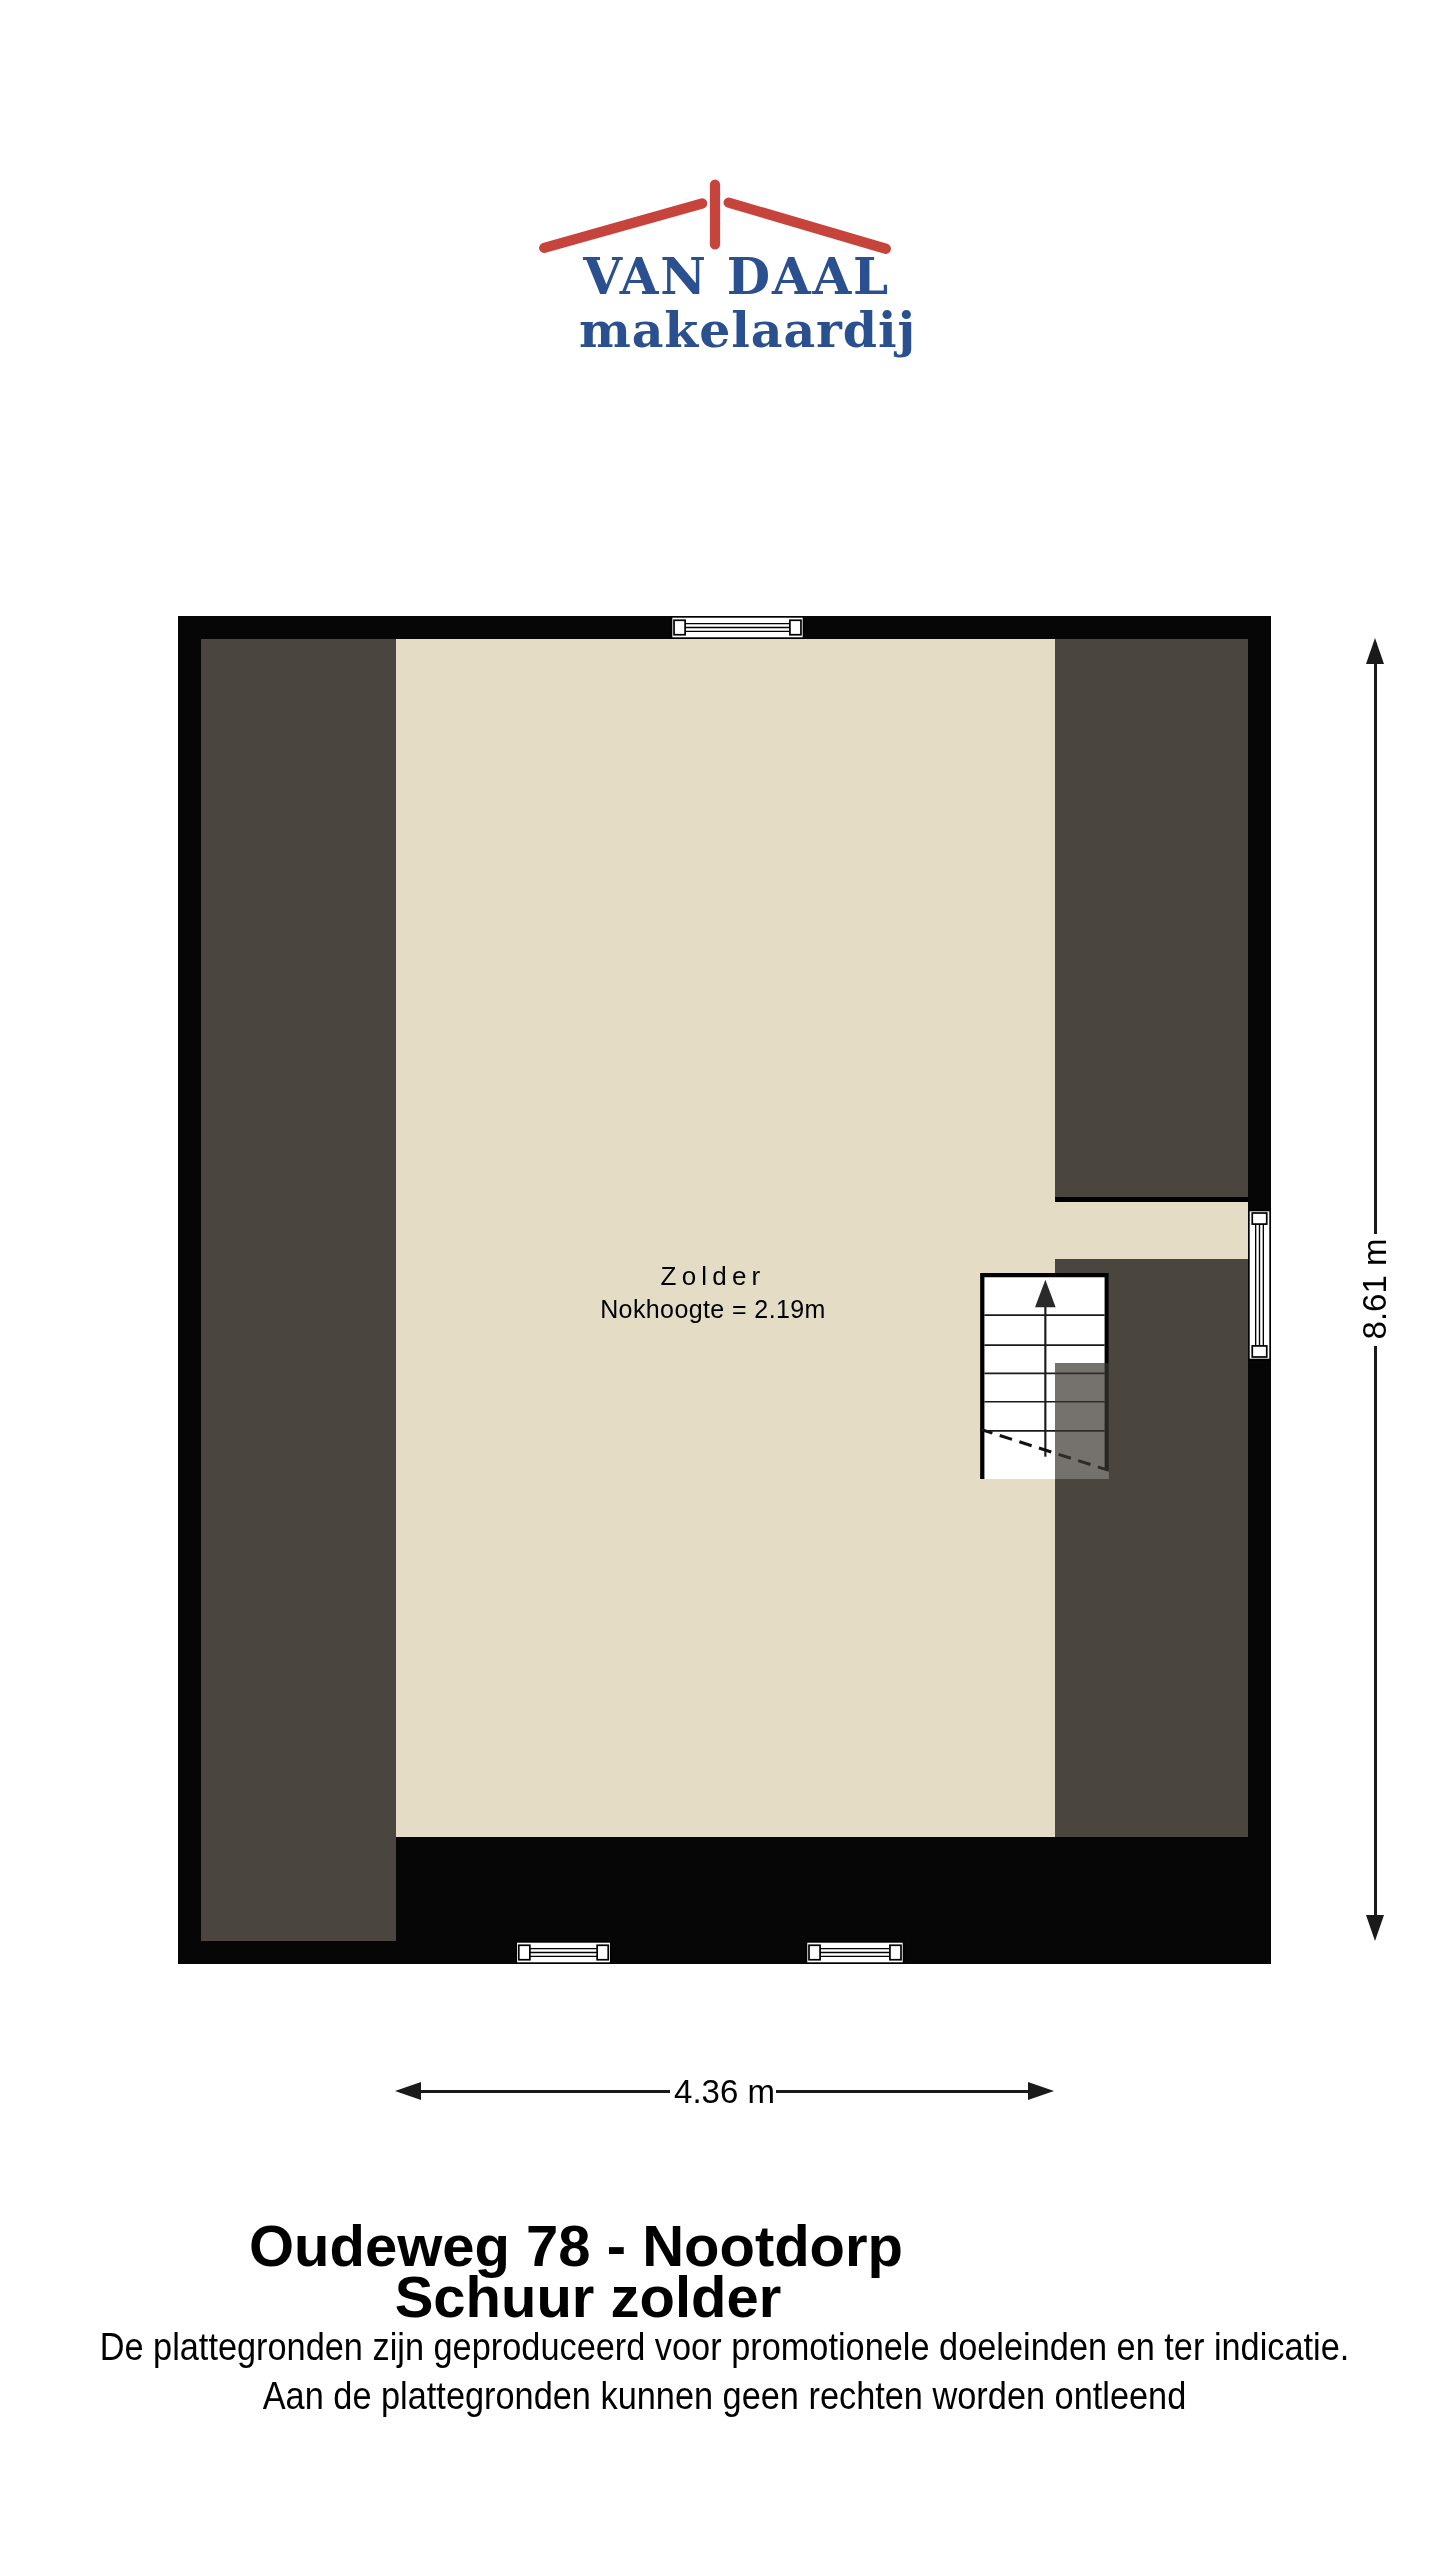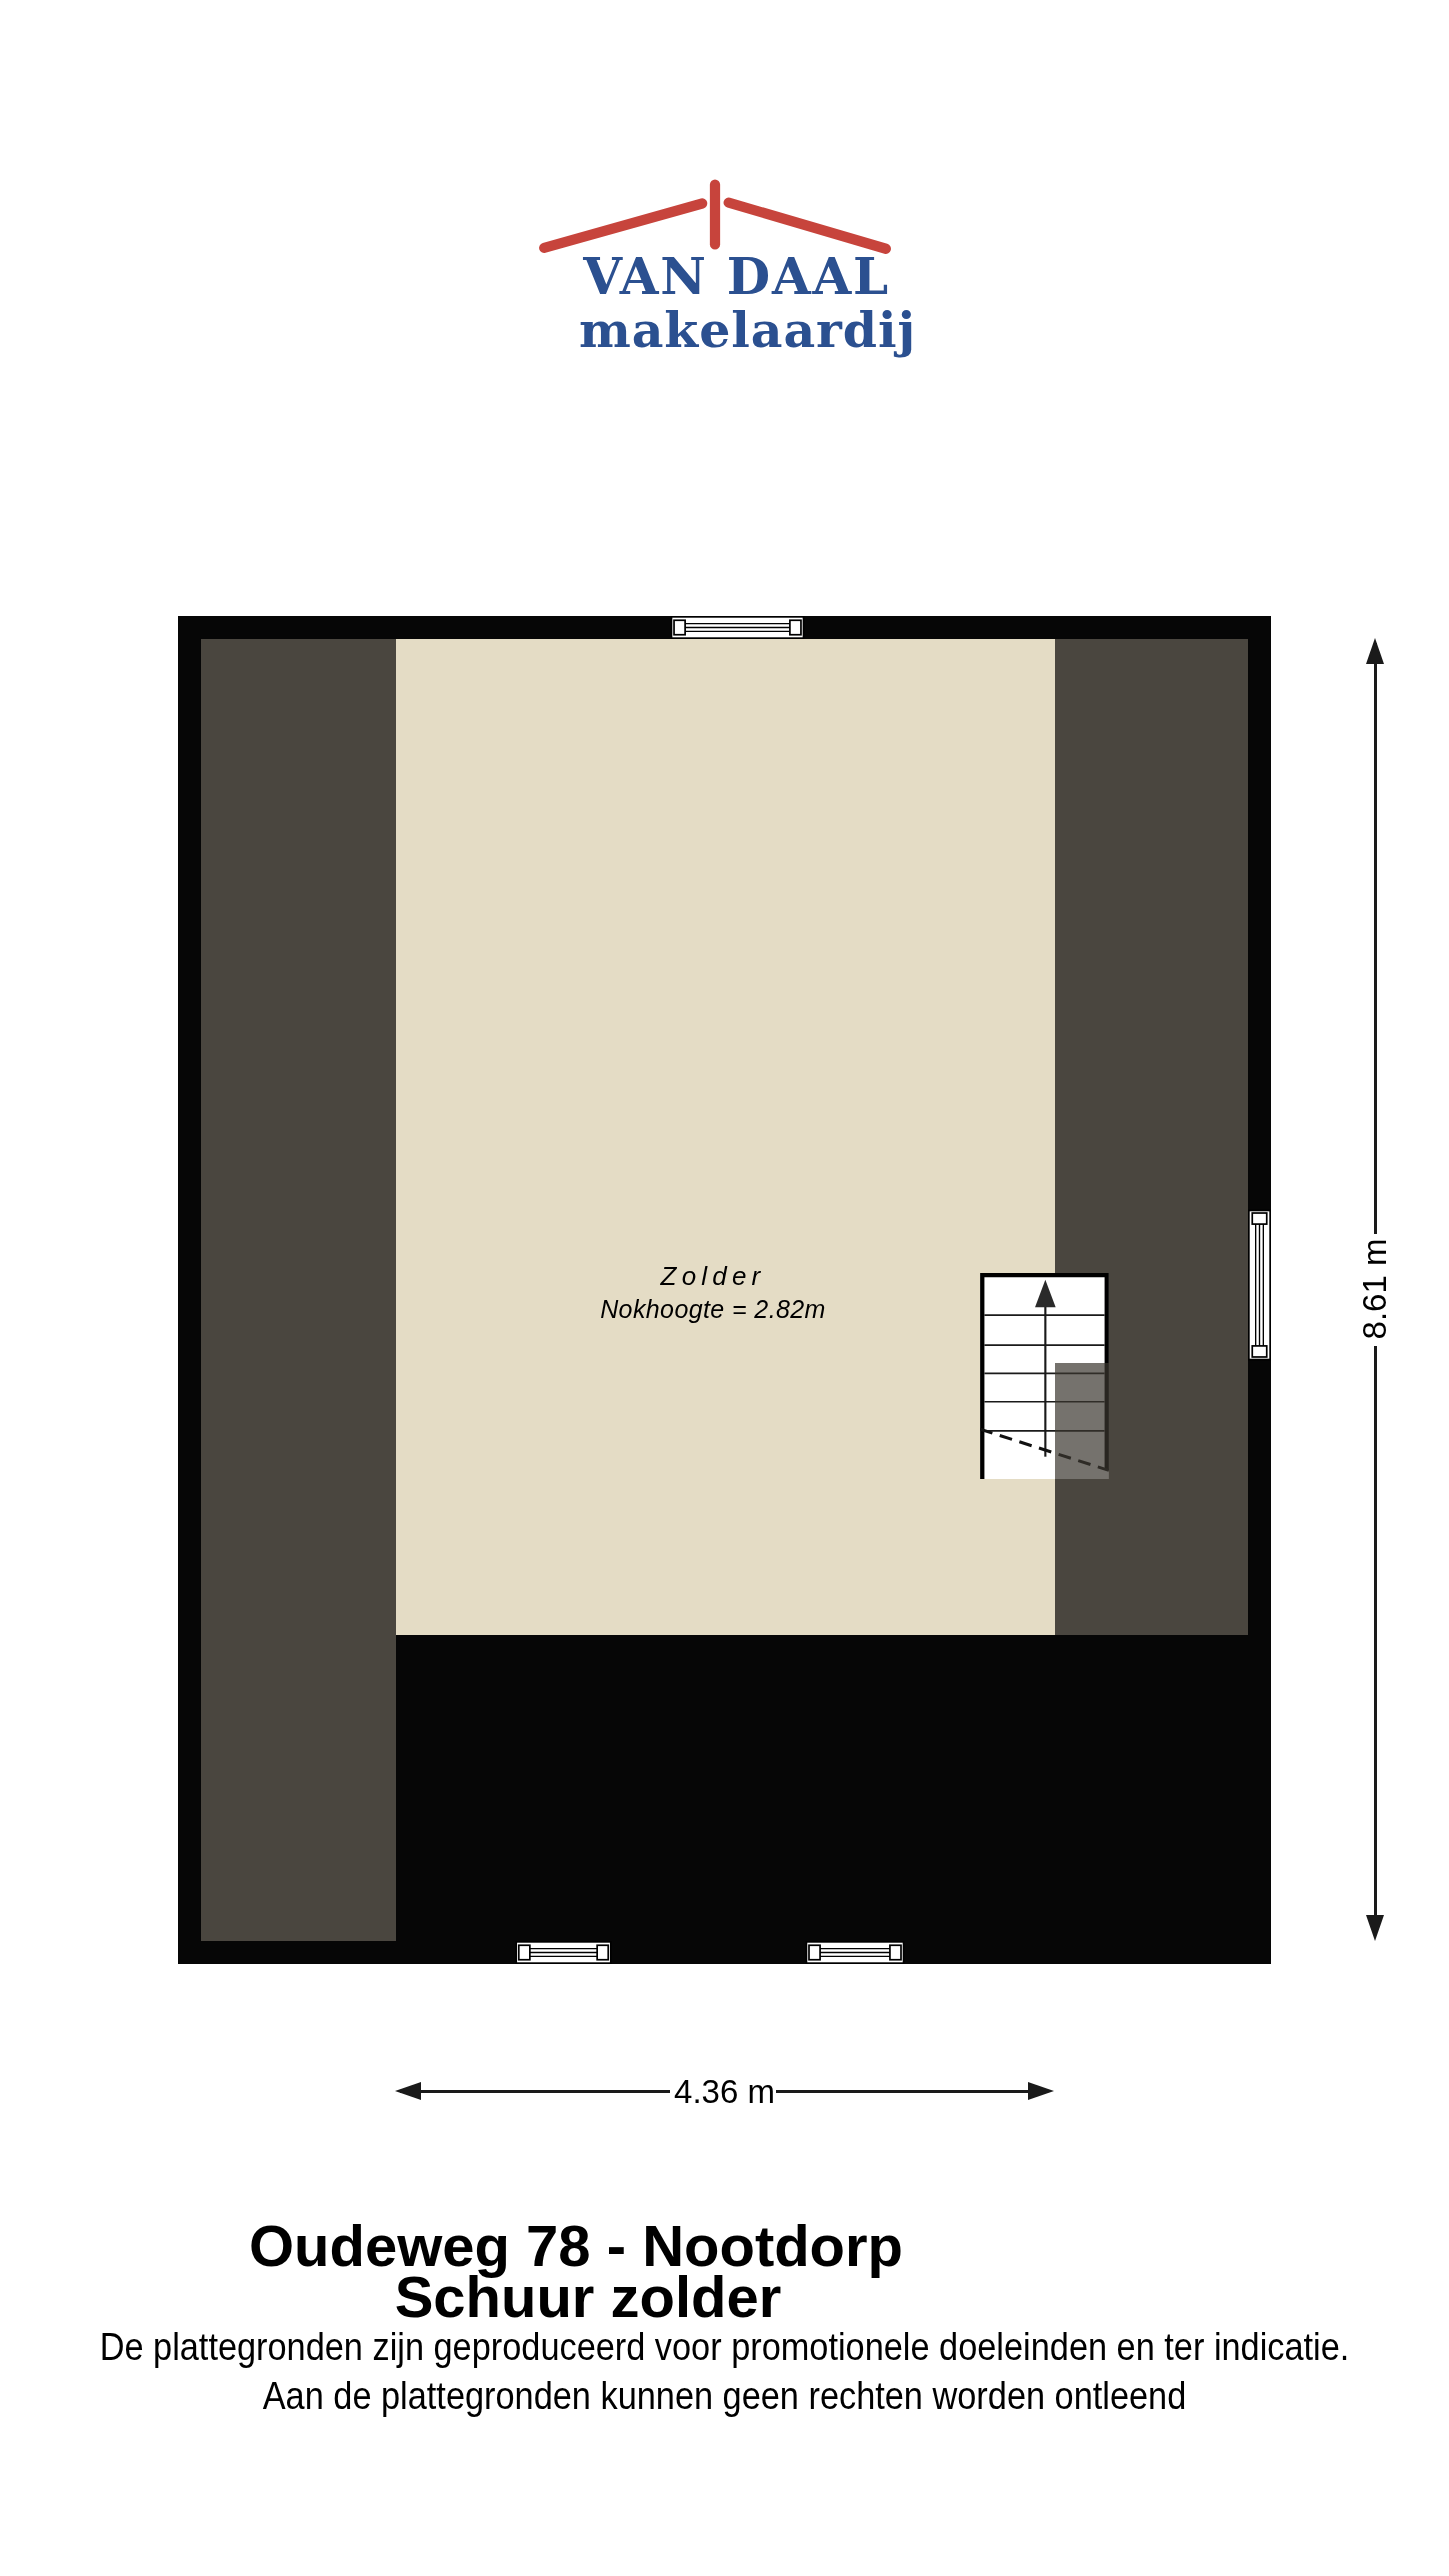--- a/index.html
+++ b/index.html
@@ -8,21 +8,21 @@
     font-family:"Liberation Sans",sans-serif;color:#000;
   }
   
   .logo-roof{position:absolute;left:532px;top:177px;width:366px;height:82px;}
   .logo-line{position:absolute;left:0;width:1431px;text-align:center;
     font-family:"DejaVu Serif","Liberation Serif",serif;font-weight:bold;color:var(--brand_blue);}
   .logo-brand{top:247px;font-size:50px;letter-spacing:1.7px;padding-left:21px;}
   .logo-tagline{top:301px;font-size:49px;letter-spacing:0.9px;margin-left:32px;}
   
   .plan{position:absolute;left:178px;top:616px;width:1093px;height:1348px;background:var(--wall);}
-  .interior{position:absolute;left:23px;top:23px;width:1047px;height:996px;background:var(--floor);font-style:italic;}
+  .interior{position:absolute;left:23px;top:23px;width:1047px;height:1198px;background:var(--floor);}
   .roof{position:absolute;background:var(--roof);}
   .roof-left{left:0;top:0;width:195px;height:1302px;}
   .roof-topright{right:0;top:0;width:193px;height:558px;border-bottom:5.2px solid #000;}
   .roof-bottomright{right:0;bottom:0;width:193px;height:578px;}
   .stairs{position:absolute;left:779px;top:634px;width:129px;height:206px;}
   .stairs svg{position:absolute;left:0;top:0;}
   .stairs-overlay{position:absolute;left:75px;top:90px;width:54px;height:116px;
     background:rgba(58,54,47,0.70);}
   .room-label{position:absolute;left:0;top:621px;width:1024px;text-align:center;line-height:33px;}
   .room-name{font-size:26px;letter-spacing:5.2px;}
@@ -85,21 +85,21 @@
           <line x1="76" y1="214" x2="76" y2="34" stroke="#1a1a1a" stroke-width="2.5"></line>
           <polygon points="76,8 64,40 88,40" fill="#2a2a2a"></polygon>
           <path d="M2.5,240 L2.5,2.5 L147.5,2.5 L147.5,229" fill="none" stroke="#000" stroke-width="5"></path>
           <line x1="0" y1="182" x2="150" y2="230" stroke="#111" stroke-width="3.5" stroke-dasharray="15 9"></line>
         </svg>
         <div class="stairs-overlay"></div>
       </div>
 
       <div class="room-label">
         <div class="room-name">Zolder</div>
-        <div class="room-sub">Nokhoogte = 2.82m</div>
+        <div class="room-sub">Nokhoogte = 2.19m</div>
       </div>
     </div>
 
     <div class="window" style="left:492px;top:0;width:135px;height:23px;">
       <svg width="135" height="23" viewBox="0 0 157 27">
         <rect x="1" y="1" width="155" height="25" fill="#fff" stroke="#000" stroke-width="2"></rect>
         <rect x="4" y="5" width="13" height="17" fill="#fff" stroke="#000" stroke-width="2"></rect>
         <rect x="140" y="5" width="13" height="17" fill="#fff" stroke="#000" stroke-width="2"></rect>
         <line x1="17" y1="9" x2="140" y2="9" stroke="#000" stroke-width="1.6"></line>
         <line x1="17" y1="13.5" x2="140" y2="13.5" stroke="#000" stroke-width="1.6"></line>

